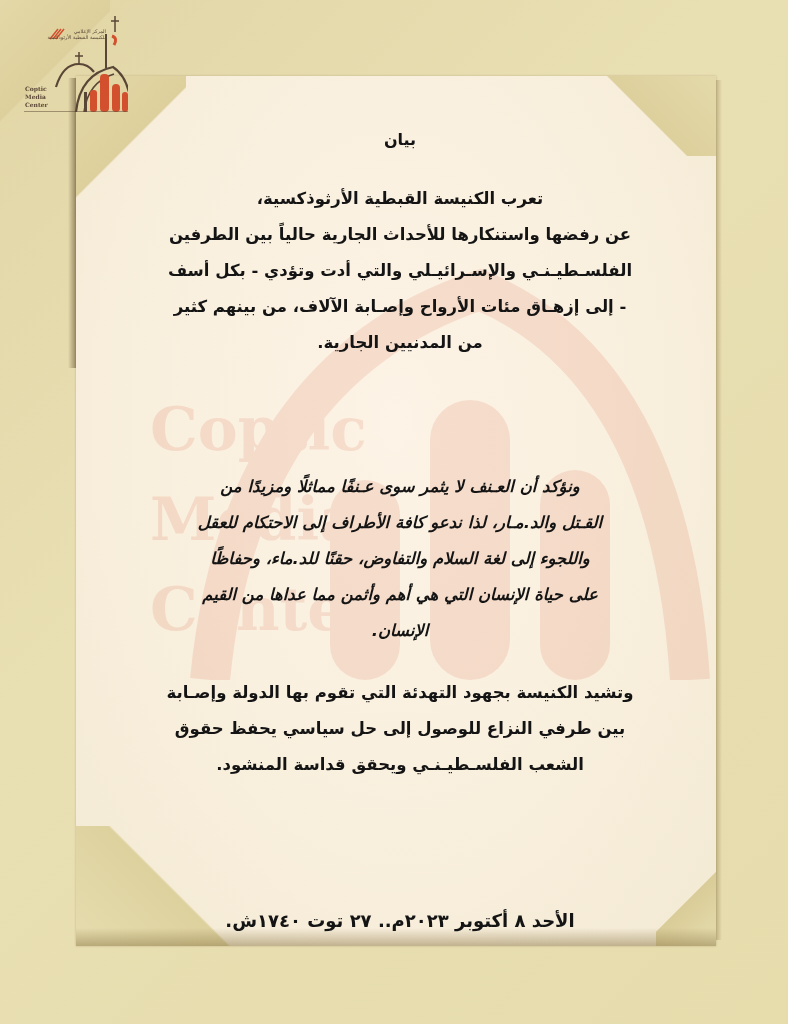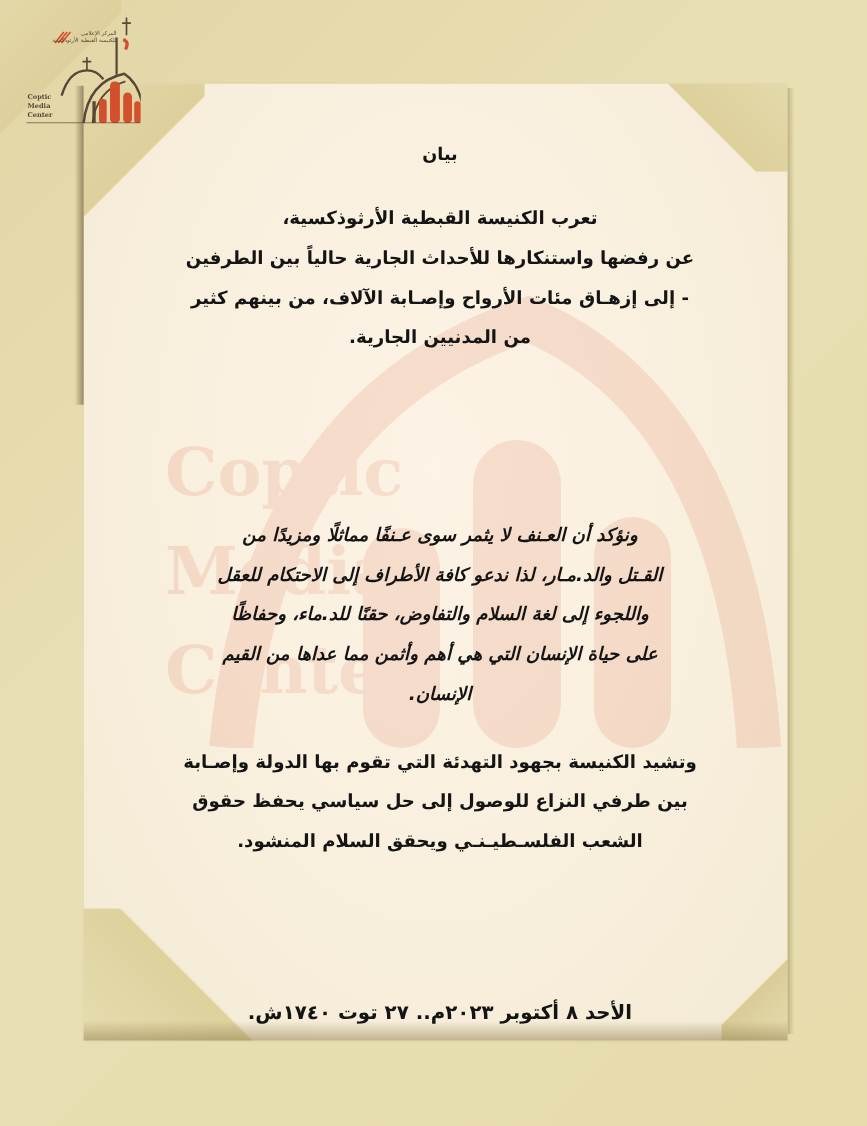--- a/index.html
+++ b/index.html
@@ -148,32 +148,33 @@
     <div>Center</div>
   </div>
 </div>
 
 <div class="content">
   <div class="title">بيان</div>
 
   <div class="para p1">
     <span class="line">تعرب الكنيسة القبطية الأرثوذكسية،</span>
     <span class="line">عن  رفضها واستنكارها للأحداث الجارية حالياً بين الطرفين</span>
+    <span class="line">الفلسـطيـنـي والإسـرائيـلي والتي أدت وتؤدي - بكل أسف</span>
     <span class="line">- إلى إزهـاق مئات الأرواح وإصـابة الآلاف، من بينهم كثير</span>
     <span class="line">من المدنيين الجارية.</span>
   </div>
 
   <div class="para p2">
     <span class="line">ونؤكد أن العـنف لا يثمر سوى عـنفًا مماثلًا ومزيدًا من</span>
     <span class="line">القـتل والد.مـار، لذا ندعو كافة الأطراف إلى الاحتكام للعقل</span>
     <span class="line">واللجوء إلى لغة السلام والتفاوض، حقنًا للد.ماء، وحفاظًا</span>
     <span class="line">على حياة الإنسان التي هي أهم وأثمن مما عداها من القيم</span>
     <span class="line">الإنسان.</span>
   </div>
 
   <div class="para p3">
     <span class="line">وتشيد الكنيسة بجهود التهدئة التي تقوم بها الدولة وإصـابة</span>
     <span class="line">بين طرفي النزاع للوصول إلى حل سياسي يحفظ حقوق</span>
-    <span class="line">الشعب الفلسـطيـنـي ويحقق السلام المنشود.</span>
+    <span class="line">الشعب الفلسـطيـنـي ويحقق قداسة المنشود.</span>
   </div>
 
   <div class="date">الأحد ٨ أكتوبر ٢٠٢٣م.. ٢٧ توت ١٧٤٠ش.</div>
 </div>
 
 </body></html>

